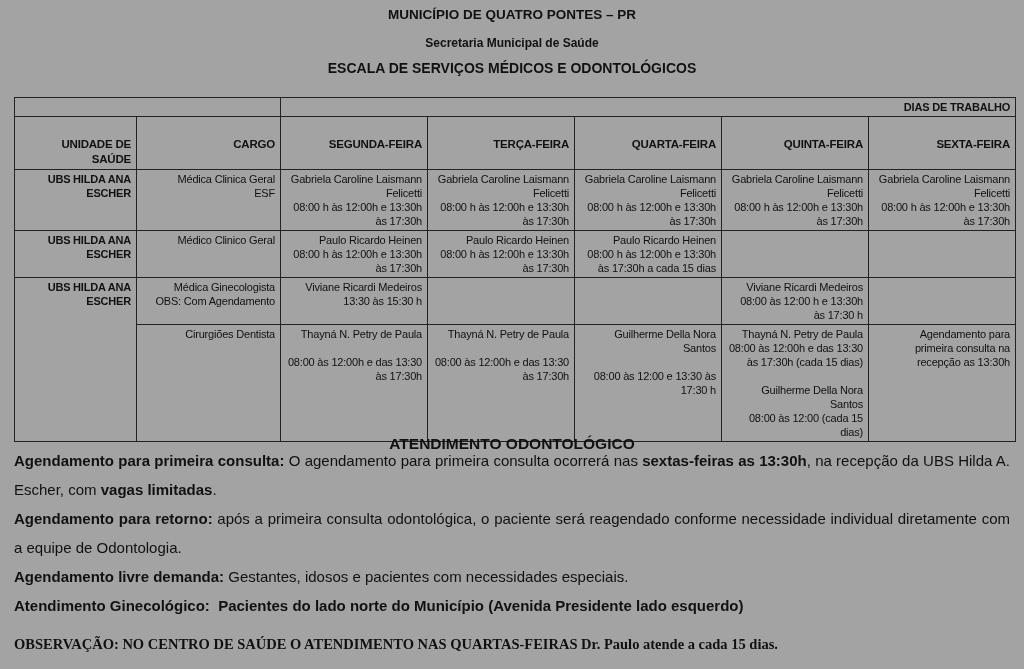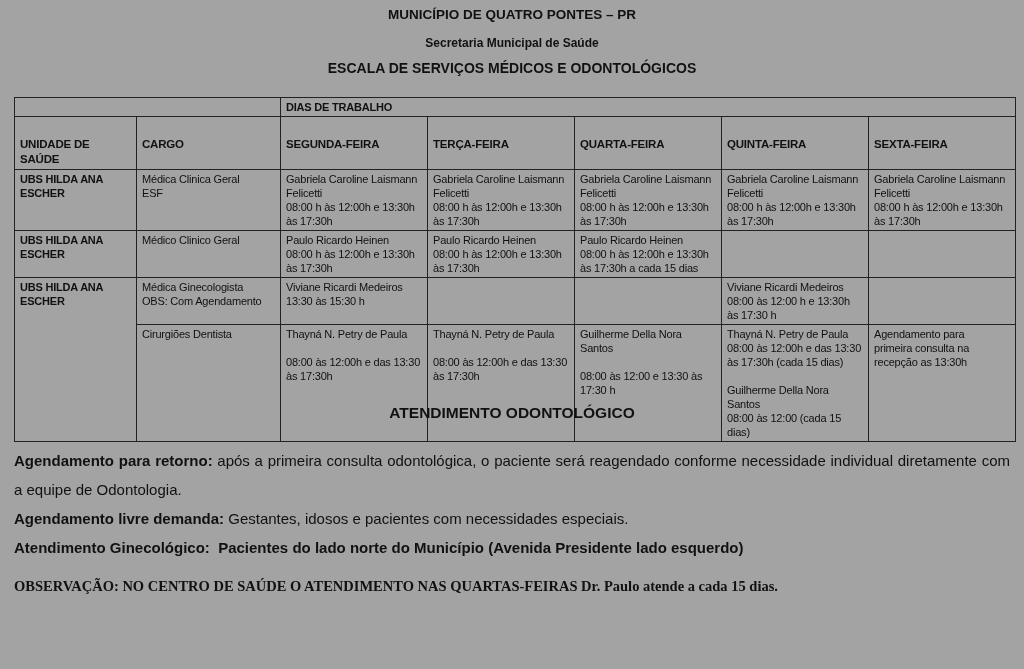--- a/index.html
+++ b/index.html
@@ -30,21 +30,21 @@
   table.schedule {
     position: absolute;
     left: 14px;
     top: 97px;
     width: 1001px;
     border-collapse: collapse;
     table-layout: fixed;
   }
   table.schedule td {
     border: 1px solid #222222;
-    text-align: left;
+    text-align: right;
     vertical-align: top;
     padding: 2px 5px;
     font-size: 11px;
     line-height: 14px;
     letter-spacing: -0.2px;
     white-space: pre-line;
     overflow: hidden;
   }
   td.blank-corner { border: none; background: transparent; }
   tr.dias-row { height: 18px; }
@@ -62,21 +62,21 @@
     line-height: 15px;
     vertical-align: middle;
     white-space: normal;
     letter-spacing: 0;
   }
   td.sexta-note-cell { padding-top: 16px; }
 
   
   .odonto-heading {
     position: absolute;
-    top: 404px;
+    top: 435px;
     left: 0;
     width: 100%;
     text-align: center;
     font-weight: bold;
     font-size: 15.5px;
   }
   .paragraphs {
     position: absolute;
     left: 14px;
     width: 996px;
@@ -207,19 +207,20 @@
       <td class="sexta-note-cell">Agendamento para
 primeira consulta na
 recepção as 13:30h</td>
     </tr>
   </tbody>
     </table>
 
   <div class="odonto-heading">ATENDIMENTO ODONTOLÓGICO</div>
 
   <div class="paragraphs">
+    <p><span class="b">Agendamento para primeira consulta: </span><span>O agendamento para primeira consulta ocorrerá nas </span><span class="b">sextas-feiras as 13:30h</span><span>, na recepção da UBS Hilda A. Escher, com </span><span class="b">vagas limitadas</span><span>.</span></p>
     <p><span class="b">Agendamento para retorno: </span><span>após a primeira consulta odontológica, o paciente será reagendado conforme necessidade individual diretamente com a equipe de Odontologia.</span></p>
     <p><span class="b">Agendamento livre demanda: </span><span>Gestantes, idosos e pacientes com necessidades especiais.</span></p>
     <p><span class="b">Atendimento Ginecológico:&nbsp; Pacientes do </span><span class="b">lado norte do Município (Avenida Presidente lado esquerdo)</span></p>
     <p class="observacao">OBSERVAÇÃO: NO CENTRO DE SAÚDE O ATENDIMENTO NAS QUARTAS-FEIRAS Dr. Paulo atende a cada 15 dias.</p>
   </div>
 
 </div>
 
 </body></html>

